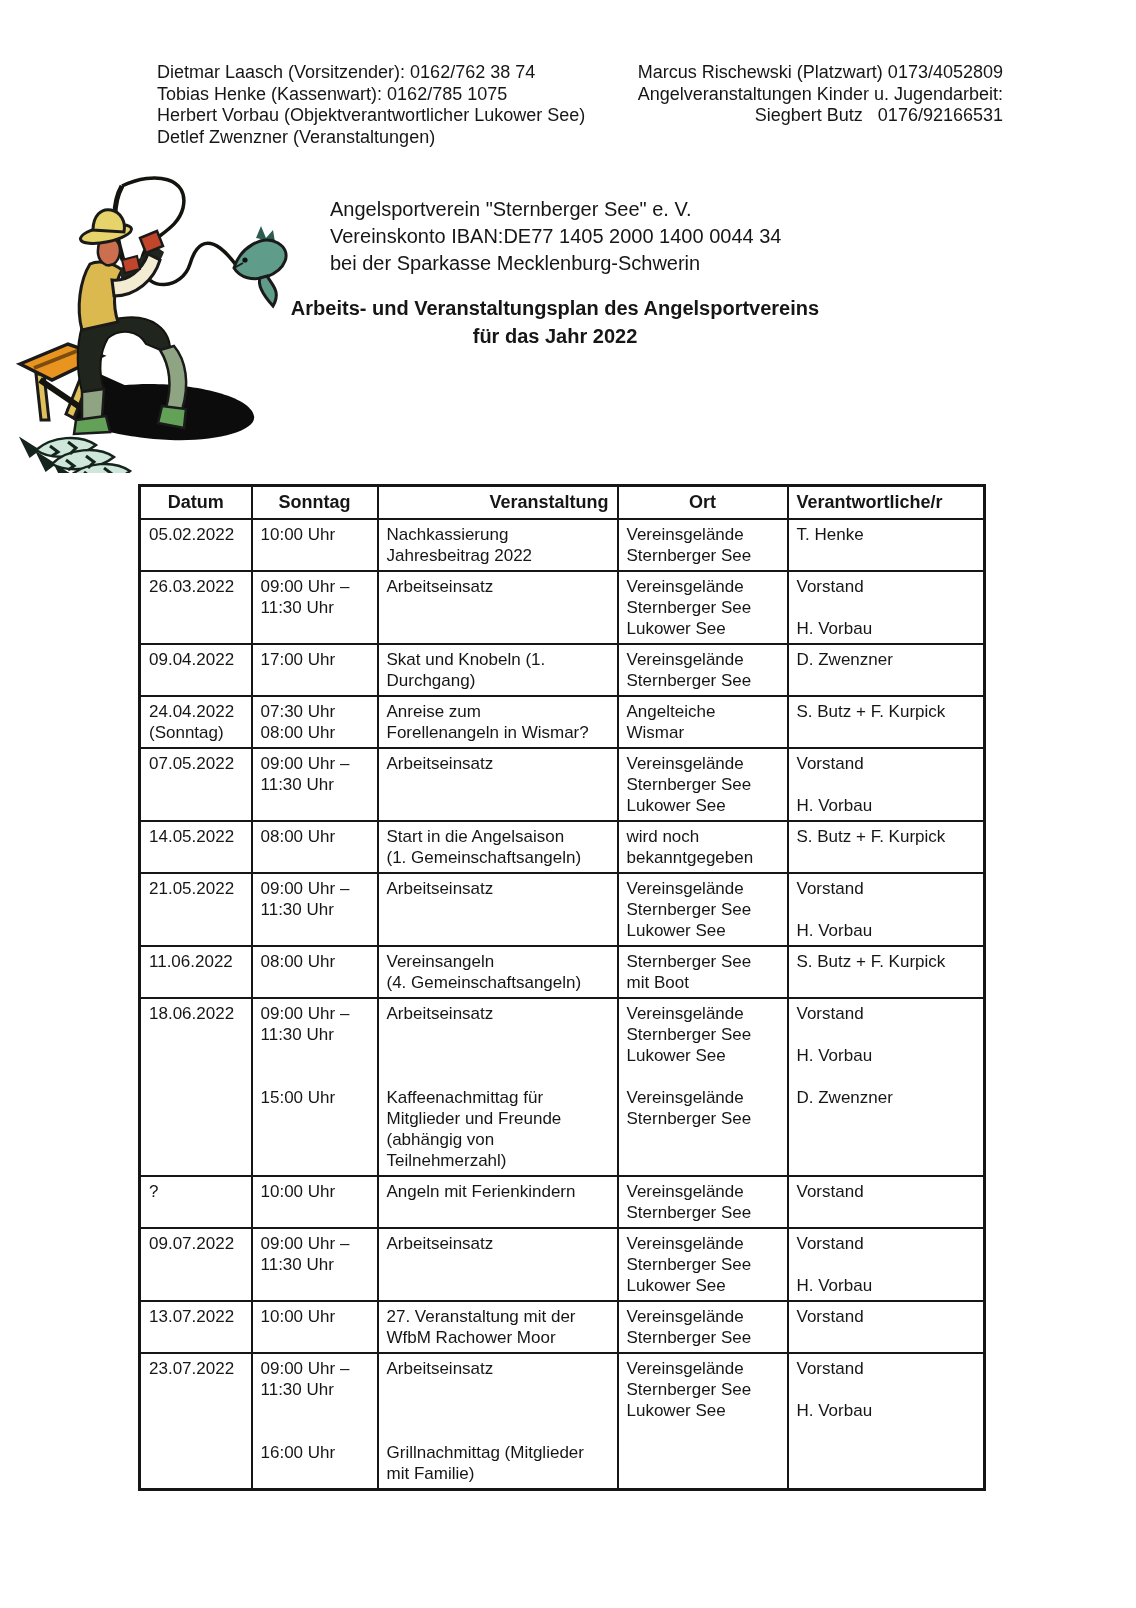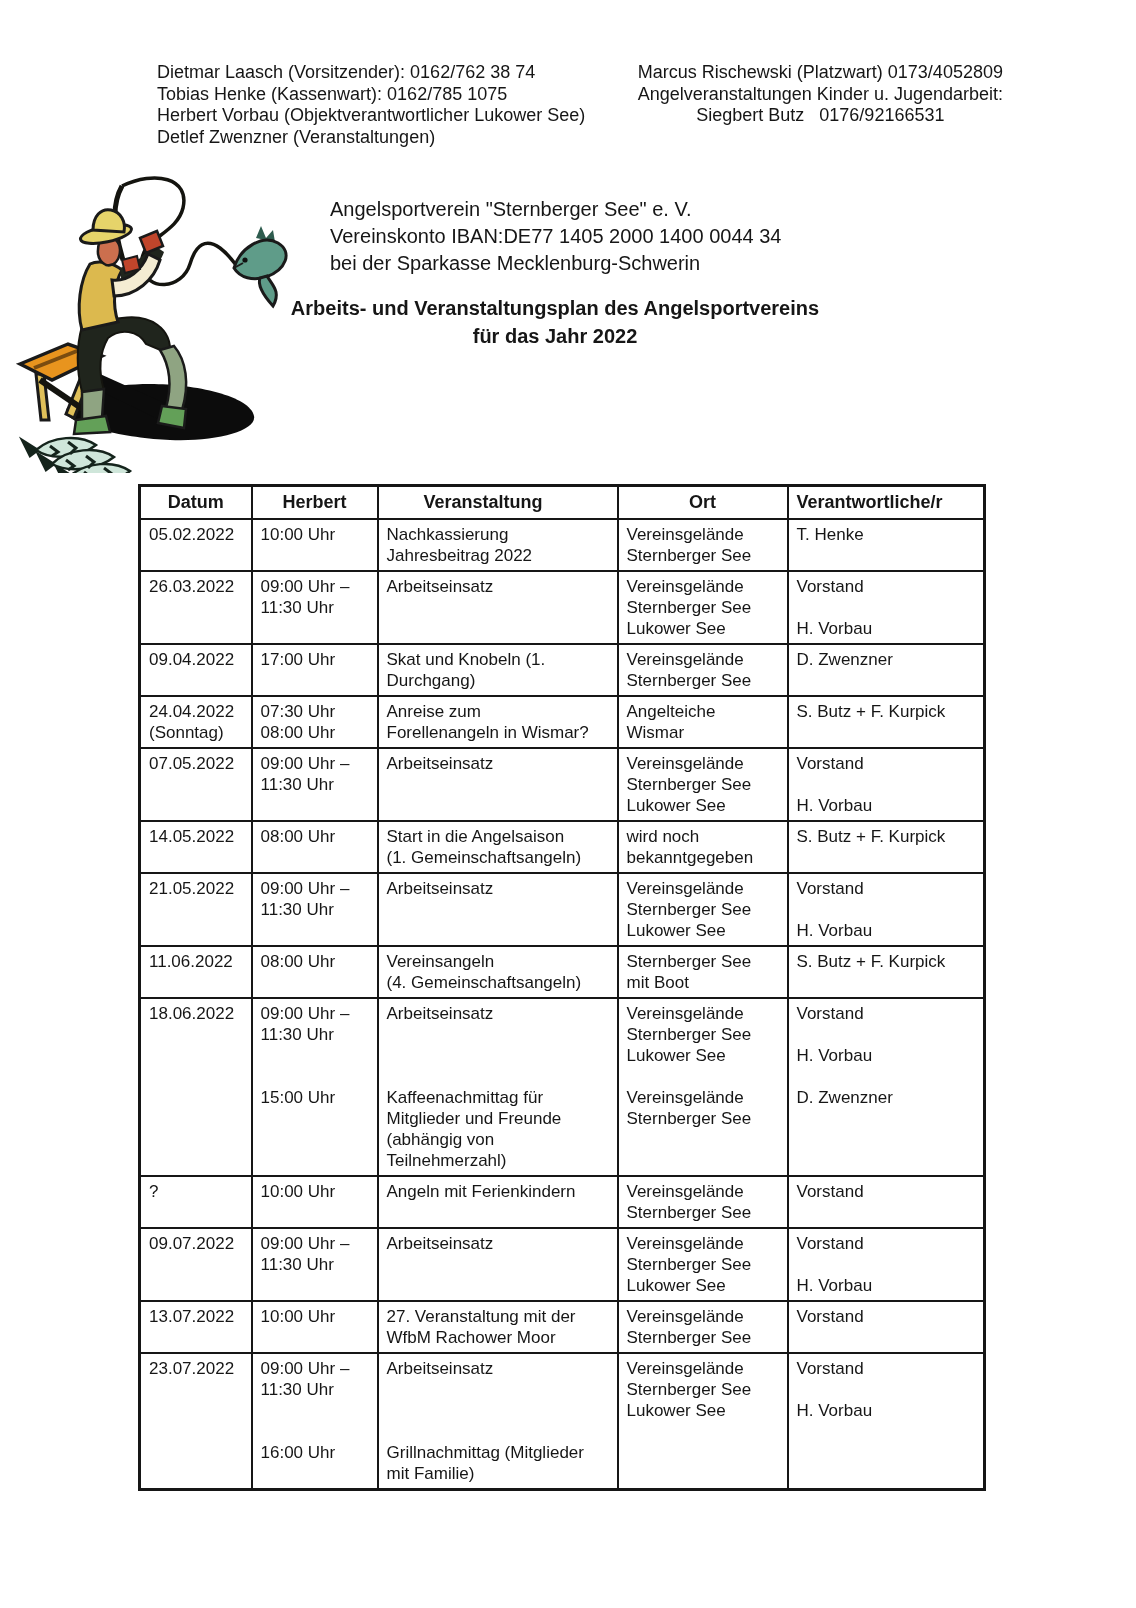--- a/index.html
+++ b/index.html
@@ -6,21 +6,21 @@
   body{
     width:1136px;height:1608px;background:#ffffff;
     font-family:"Liberation Sans",sans-serif;color:#161616;
     position:relative;overflow:hidden;
   }
   .contacts{
     position:absolute;top:62px;left:133px;right:133px;
     display:flex;justify-content:space-between;
     font-size:18px;line-height:21.5px;margin-left:24px;
   }
-  .contacts .right{text-align:center;}
+  .contacts .right{text-align:right;}
   .contact-line{white-space:pre;}
   .logo{position:absolute;top:168px;left:10px;width:290px;height:305px;}
   .club{position:absolute;top:196px;left:330px;font-size:20px;line-height:27px;}
   .heading{
     position:absolute;top:294px;left:150px;width:810px;
     text-align:center;font-size:20px;font-weight:bold;line-height:28px;
   }
   table.schedule{
     position:absolute;top:484px;left:138px;width:729px;
     border-collapse:collapse;font-size:17px;
@@ -117,22 +117,22 @@
   <colgroup>
     <col style="width:112px">
       <col style="width:126px">
       <col style="width:240px">
       <col style="width:170px">
       <col style="width:197px">
   </colgroup>
   <thead>
     <tr>
         <th style="text-align: center;">Datum</th>
-        <th style="text-align: center;">Herbert</th>
-        <th style="text-align: left; padding-left: 45px;">Veranstaltung</th>
+        <th style="text-align: center;">Sonntag</th>
+        <th style="text-align: right; padding-left: 45px;">Veranstaltung</th>
         <th style="text-align: center;">Ort</th>
         <th style="text-align: left; margin-top: 8px;">Verantwortliche/r</th>
       </tr>
   </thead>
   <tbody>
       <tr>
         <td>
           <div class="line">05.02.2022</div>
         </td>
         <td>

